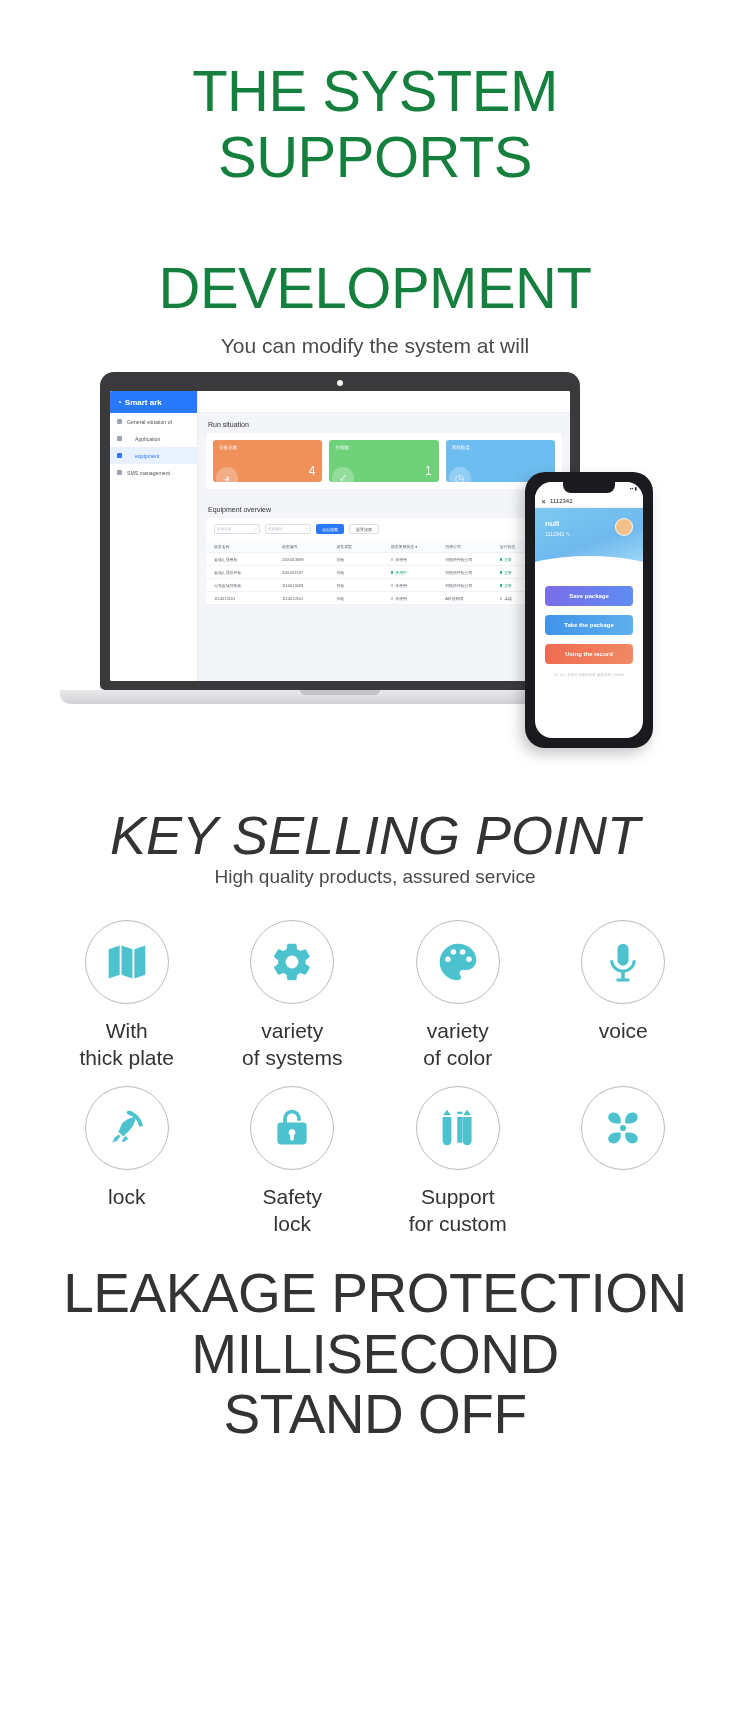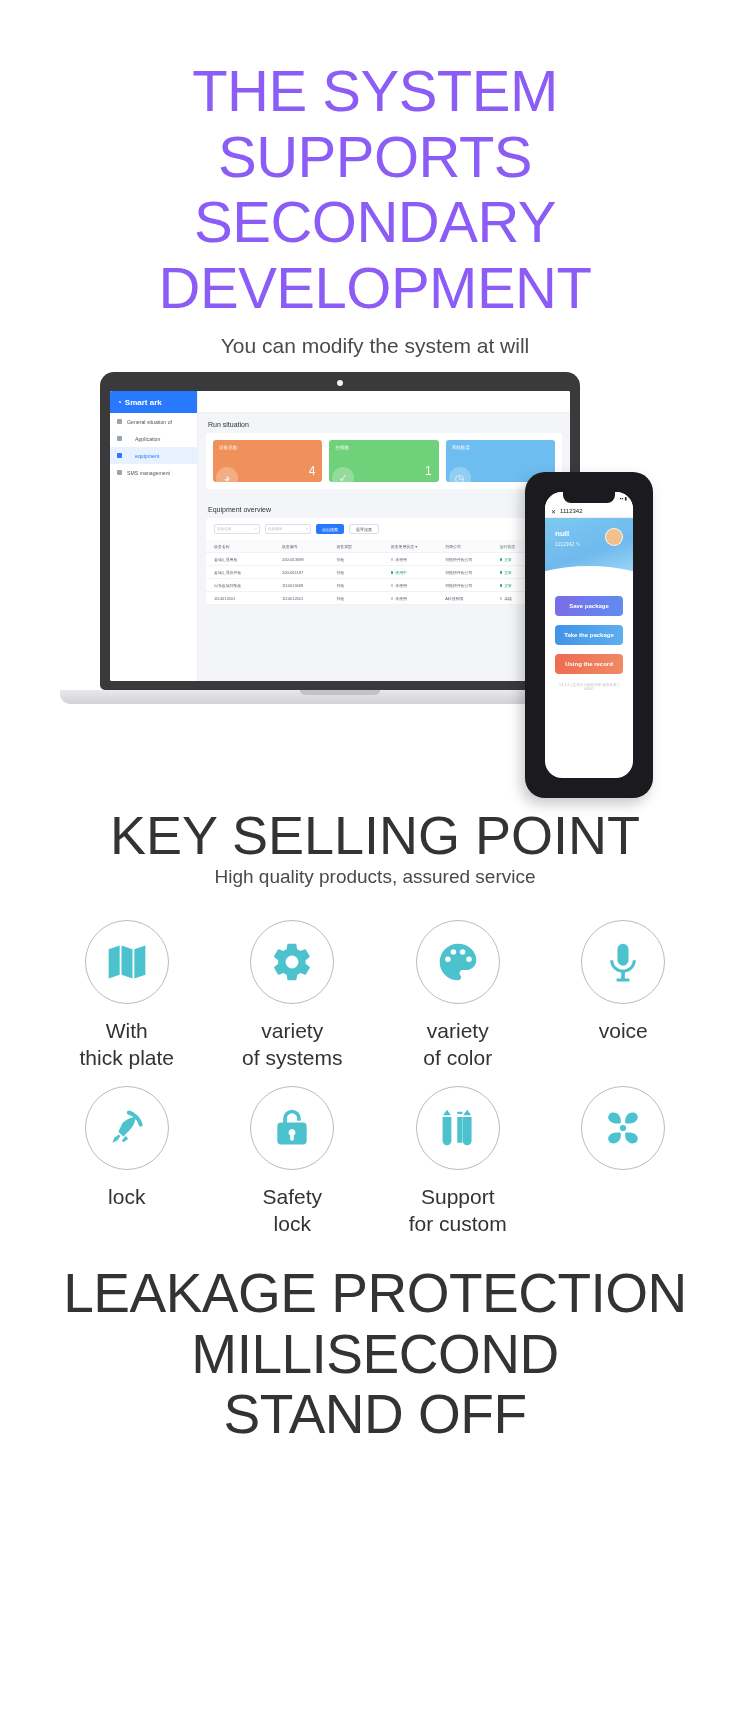--- a/index.html
+++ b/index.html
@@ -11,21 +11,21 @@
     overflow: hidden;
     position: relative;
   }
 
   
   .hero { padding-top: 58px; text-align: center; }
   .hero-title {
     font-size: 58px;
     line-height: 1.13;
     font-weight: 400;
-    color: #8b5cf6;
+    color: #15803d;
     letter-spacing: -0.5px;
     padding: 0 60px;
   }
   .hero-sub {
     margin-top: 14px;
     font-size: 21px;
     color: #4a4a4a;
     font-weight: 400;
   }
 
@@ -128,24 +128,24 @@
   .dtr.head { color: #9aa4b1; background: #fafbfc; }
   .dtd { flex: 1; color: #5a6069; white-space: nowrap; overflow: hidden; }
   .dtd.w1 { flex: 1.25; }
   .dtd.ok { color: #21a675; }
   .dot { display:inline-block; width:2.5px; height:2.5px; border-radius:50%; background:#21a675; margin-right:2px; vertical-align: middle;}
   .dot.gray { background:#c0c4cc; }
 
   
   .phone {
     position: absolute; right: 97px; top: 100px;
-    width: 128px; height: 326px;
+    width: 128px; height: 276px;
     background: #1b1b1f;
     border-radius: 20px;
-    padding: 20px;
+    padding: 10px;
     box-shadow: -4px 6px 14px rgba(0,0,0,.22);
   }
   .phone-screen {
     width: 100%; height: 100%;
     background: #fff; border-radius: 17px;
     overflow: hidden; position: relative;
   }
   .phone-notch {
     position: absolute; top: 0; left: 50%; transform: translateX(-50%);
     width: 52px; height: 11px; background: #1b1b1f;
@@ -182,21 +182,21 @@
     display: flex; align-items: center; justify-content: center;
     color: #fff; font-size: 6px; font-weight: bold;
   }
   .ph-btn.b1 { background: linear-gradient(100deg,#7b6ce8,#5f8df0); }
   .ph-btn.b2 { background: linear-gradient(100deg,#3f93e8,#5fb0ee); }
   .ph-btn.b3 { background: linear-gradient(100deg,#ef6b52,#f08a63); }
   .ph-foot { text-align: center; font-size: 3.6px; color: #b9bec6; margin-top: 4px; }
 
   
   .sp { text-align: center; margin-top: 42px; }
-  .sp-title { font-size: 54px; font-weight: 400; color: #333; }
+  .sp-title { font-size: 54px; font-weight: 400; color: #333; font-style: italic; }
   .sp-sub { font-size: 19px; color: #4a4a4a; }
 
   .grid {
     display: grid; grid-template-columns: repeat(4, 1fr);
     row-gap: 14px; padding: 32px 44px 0 44px;
   }
   .cell { text-align: center; }
   .circle {
     width: 84px; height: 84px; margin: 0 auto;
     border: 1.5px solid #b9bcc0; border-radius: 50%;
@@ -213,21 +213,21 @@
   .lk-title { font-size: 55px; line-height: 1.1; font-weight: 400; color: #333; letter-spacing: -0.5px; }
   .lk-sub { font-size: 19px; line-height: 1.35; color: #4a4a4a; margin-top: 10px; padding: 0 70px; }
 </style>
 </head>
 <body>
 
 <section class="hero">
   <h1 class="hero-title">
     <span>THE SYSTEM</span><br>
     <span>SUPPORTS</span><br>
-    <span>SECONDARY</span><br>
+    <br>
     <span>DEVELOPMENT</span>
   </h1>
   <p class="hero-sub">You can modify the system at will</p>
 </section>
 
 <section class="devices">
 
   <div class="laptop">
     <div class="laptop-lid">
       <div class="laptop-cam"></div>

